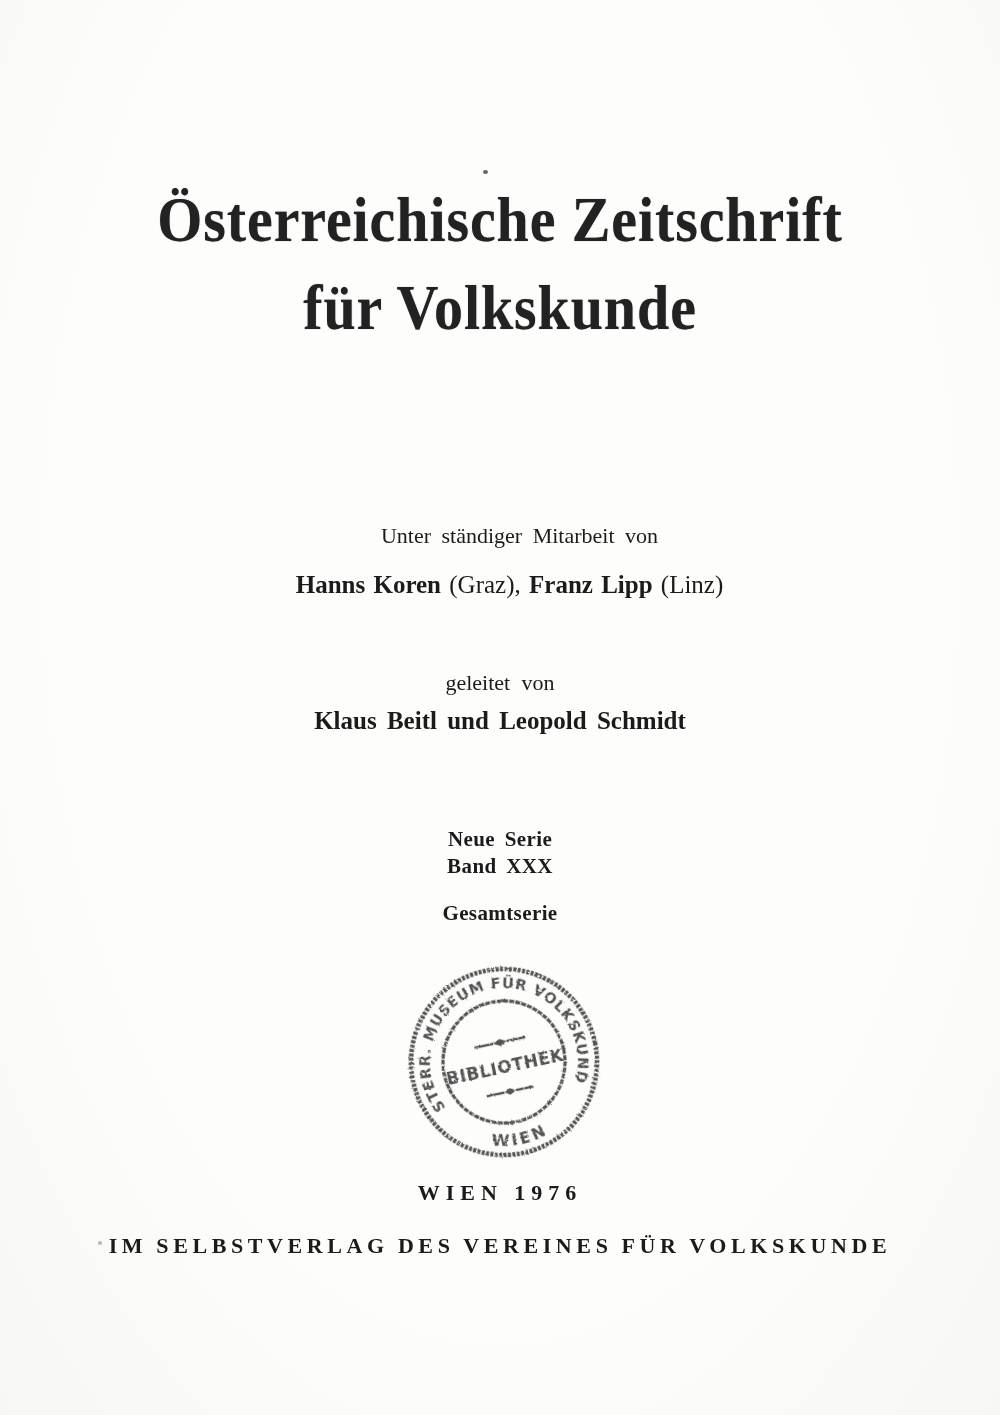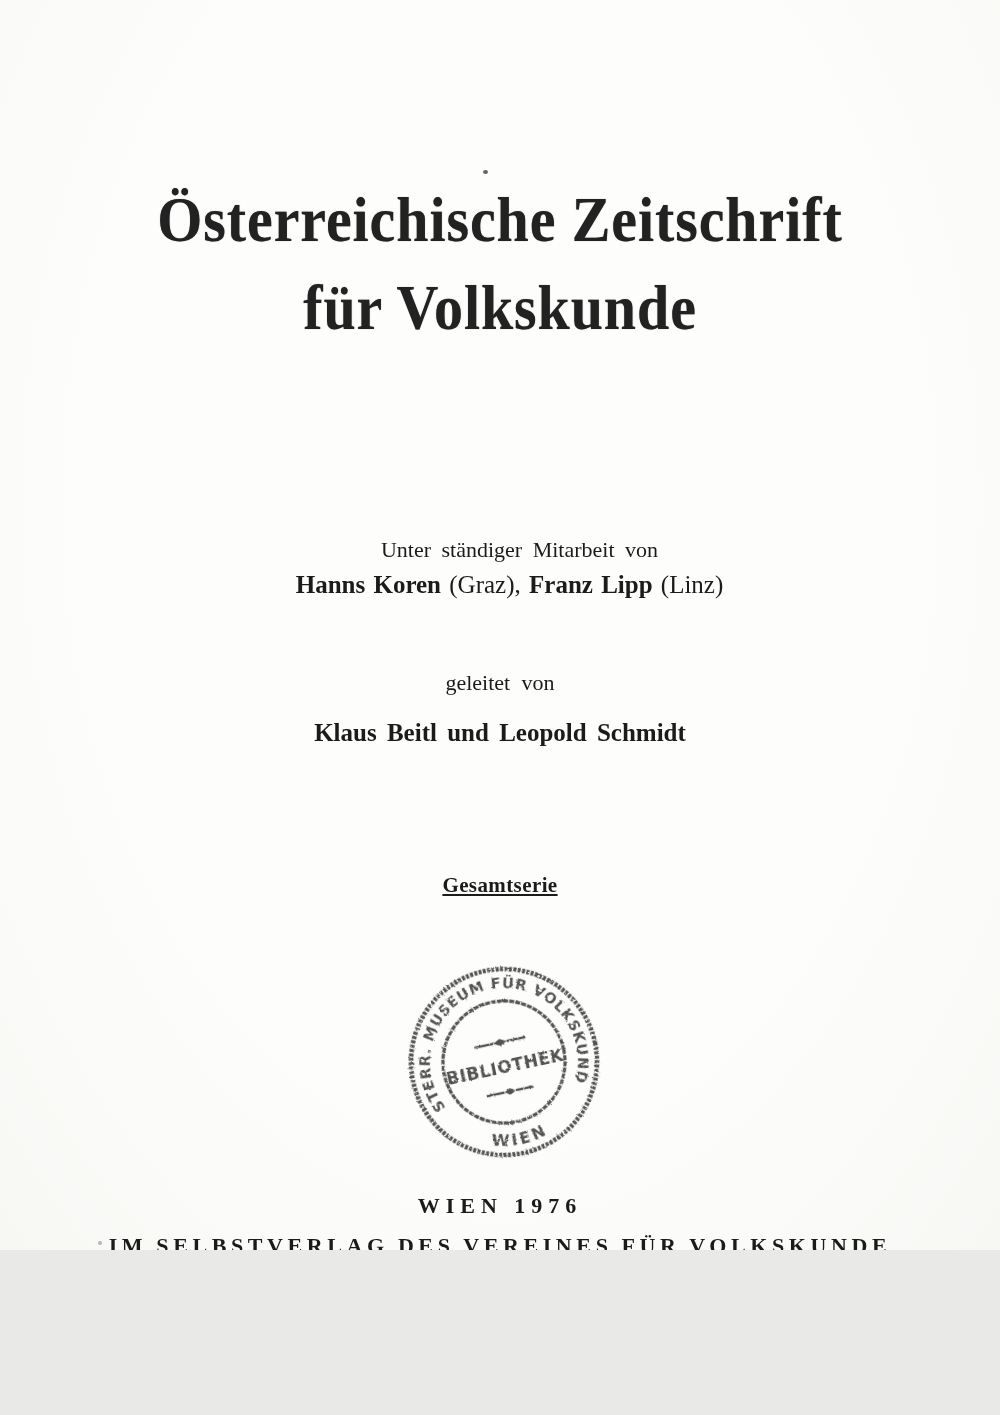--- a/index.html
+++ b/index.html
@@ -1,18 +1,18 @@
 <!DOCTYPE html>
 <html><head>
 <meta charset="utf-8">
 <style>
   html,body{margin:0;padding:0;background:#e9e9e7;}
   .page{
     position:relative;
-    width:1000px;height:1250px;
+    width:1000px;height:1415px;
     margin:0 auto;
     background:#fcfcfb;
     background-image:radial-gradient(ellipse at 50% 40%, #fdfdfc 60%, #f7f7f4 100%);
     font-family:"Liberation Serif", serif;
     color:#1b1b1b;
     overflow:hidden;
   }
   .abs{position:absolute;left:0;right:0;text-align:center;}
 
   .title{
@@ -63,21 +63,21 @@
 
   .series{
     font-size:21px;
     font-weight:bold;
     line-height:27px;
     letter-spacing:.4px;
     word-spacing:4px;
   }
   .series div{display:block;}
   .series-1{top:826px;}
-  .series-2{top:872px;text-decoration:underline;}
+  .series-2{top:900px;}
 
   .stamp{
     position:absolute;
     left:404px;top:962px;
     width:200px;height:200px;
   }
 
   .city-year{
     top:1180px;
     font-size:22px;
@@ -103,30 +103,34 @@
 
   <div class="speck speck-top"></div>
   <div class="speck speck-left"></div>
 
   <h1 class="abs title" style="margin:0;">
     <span>Österreichische Zeitschrift</span>
     <span>für Volkskunde</span>
   </h1>
 
 
-  <p class="abs collab-intro" style="margin:18px;padding-left:39px;">Unter ständiger Mitarbeit von</p>
+  <p class="abs collab-intro" style="margin:4px;padding-left:39px;">Unter ständiger Mitarbeit von</p>
 
   <p class="abs collab-names" style="margin:0;">
     <span class="line"><span class="b">Hanns Koren</span><span> (Graz), </span><span class="b">Franz Lipp</span><span> (Linz)</span></span>
   </p>
 
   <p class="abs geleitet" style="margin:12px;">geleitet von</p>
 
-  <p class="abs editors" style="margin:12px;">Klaus Beitl und Leopold Schmidt</p>
+  <p class="abs editors" style="margin:0;">Klaus Beitl und Leopold Schmidt</p>
 
+  <div class="abs series series-1">
+    <div>Neue Serie</div>
+    <div>Band XXX</div>
+  </div>
 
   <div class="abs series series-2">
     <div>Gesamtserie</div>
   </div>
 
   <svg class="stamp" viewBox="0 0 200 200" aria-hidden="true">
     <defs>
       <filter id="rough" x="-10%" y="-10%" width="120%" height="120%">
         <feTurbulence type="fractalNoise" baseFrequency="0.55" numOctaves="2" result="n"></feTurbulence>
         <feDisplacementMap in="SourceGraphic" in2="n" scale="2.6"></feDisplacementMap>
@@ -150,17 +154,17 @@
         <path d="M93 80 L 100 76.5 L 107 80 L 100 83.5 Z" fill="#2e2e2e" stroke="none"></path>
       </g>
       <g stroke="#2e2e2e" stroke-width="2.4">
         <path d="M76 130 H 94"></path>
           <path d="M106 130 H 124"></path>
         <path d="M94 130 L 100 126.8 L 106 130 L 100 133.2 Z" fill="#2e2e2e" stroke="none"></path>
       </g>
     </g>
   </svg>
 
-  <p class="abs city-year" style="margin:13px;">WIEN 1976</p>
+  <p class="abs city-year" style="margin:0;">WIEN 1976</p>
 
   <p class="abs imprint" style="margin:12px;">IM SELBSTVERLAG DES VEREINES FÜR VOLKSKUNDE</p>
 
 </div>
 
 </body></html>

